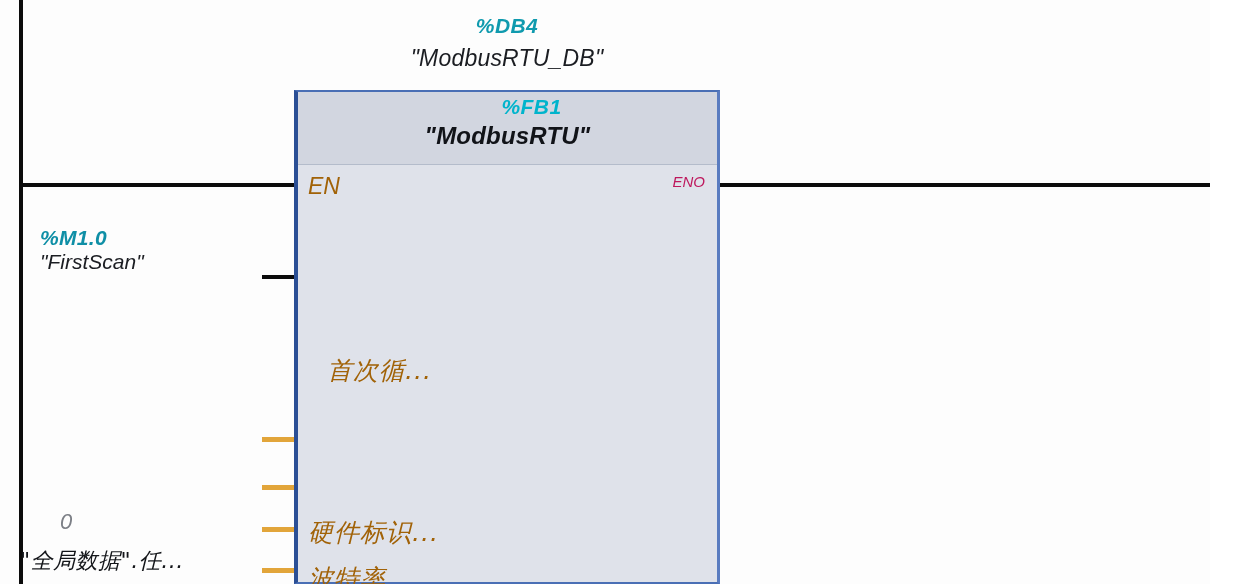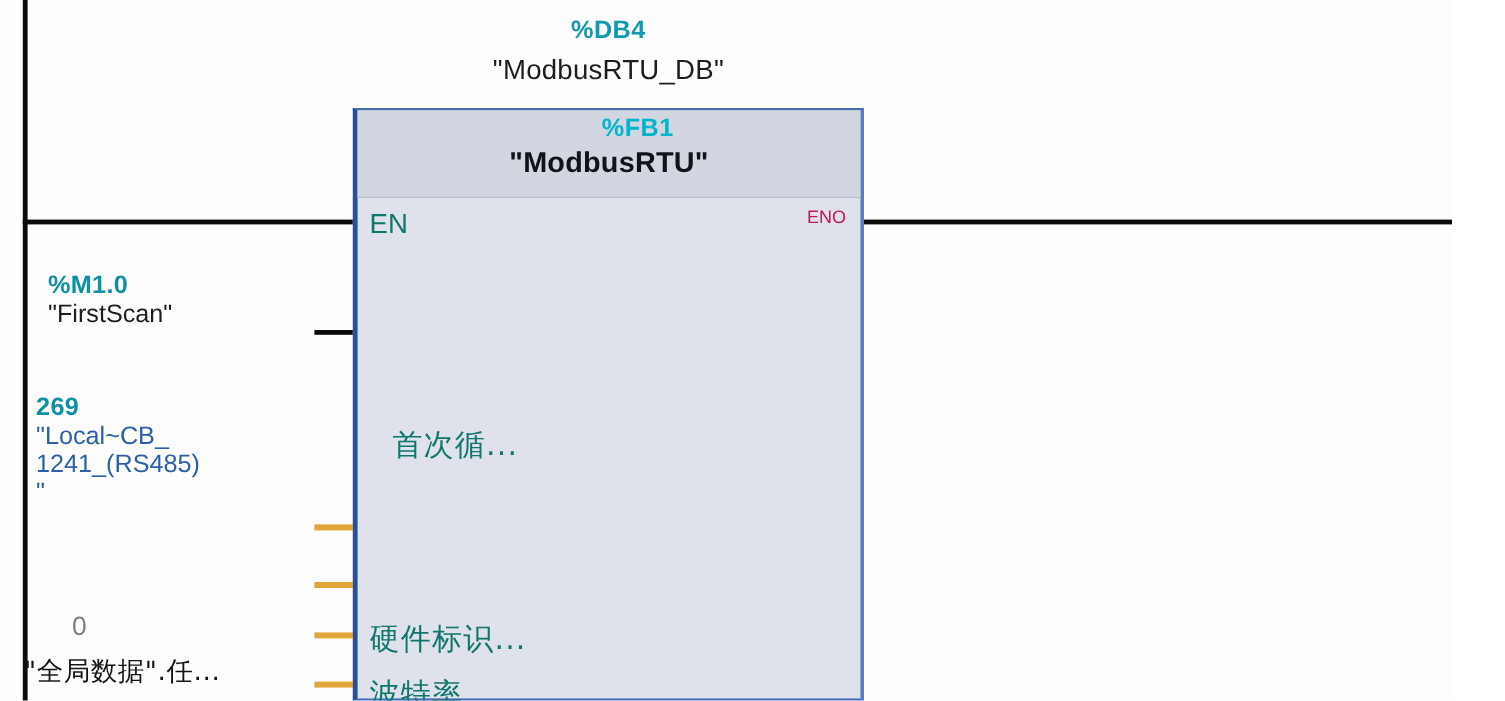--- a/index.html
+++ b/index.html
@@ -9,20 +9,21 @@
   }
   body {
     font-family: "Liberation Sans", "DejaVu Sans", sans-serif;
   }
   #canvas {
     position: relative;
     width: 1210px;
     height: 584px;
     background: #fdfdfd;
     overflow: hidden;
+    font-style: italic;
   }
 
   
   .rail-vertical {
     position: absolute;
     left: 19px;
     top: 0px;
     width: 4px;
     height: 584px;
     background: #0b0b0b;
@@ -115,21 +116,21 @@
     font-size: 23px;
     color: #1b1d22;
     letter-spacing: .2px;
   }
 
   
   .pin-label {
     position: absolute;
     left: 10px;
     font-size: 23px;
-    color: #0f766e;
+    color: #a16207;
     white-space: nowrap;
   }
   .pin-label.cjk {
     font-family: "DejaVu Sans", "Liberation Sans", sans-serif;
     font-size: 25px;
     letter-spacing: 1px;
   }
   .pin-label-right {
     position: absolute;
     right: 12px;
@@ -190,26 +191,20 @@
 
   <div class="db-num">%DB4</div>
   <div class="db-name">"ModbusRTU_DB"</div>
 
   <div class="operand" style="left: 40px; top: 226px; width: 230px;">
     <div class="op-addr">%M1.0</div>
     <div class="op-name">"FirstScan"</div>
   </div>
   <div class="conn conn-bool" style="left: 262px; top: 275px; width: 36px;"></div>
 
-  <div class="operand" style="left: 30px; top: 328px; width: 240px;">
-    <div class="op-addr">269</div>
-    <div class="op-sym">"Local~CB_</div>
-    <div class="op-sym">1241_(RS485)</div>
-    <div class="op-sym">"</div>
-  </div>
   <div class="conn conn-word" style="left: 262px; top: 437px; width: 36px;"></div>
 
   <div class="conn conn-word" style="left: 262px; top: 485px; width: 36px;"></div>
 
   <div class="operand op-const" style="left: 60px; top: 510px; width: 200px;">0</div>
   <div class="conn conn-word" style="left: 262px; top: 527px; width: 36px;"></div>
 
   <div class="operand op-cjk" style="left: 20px; top: 549px; width: 240px;">"全局数据".任...</div>
   <div class="conn conn-word" style="left: 262px; top: 568px; width: 36px;"></div>
 

